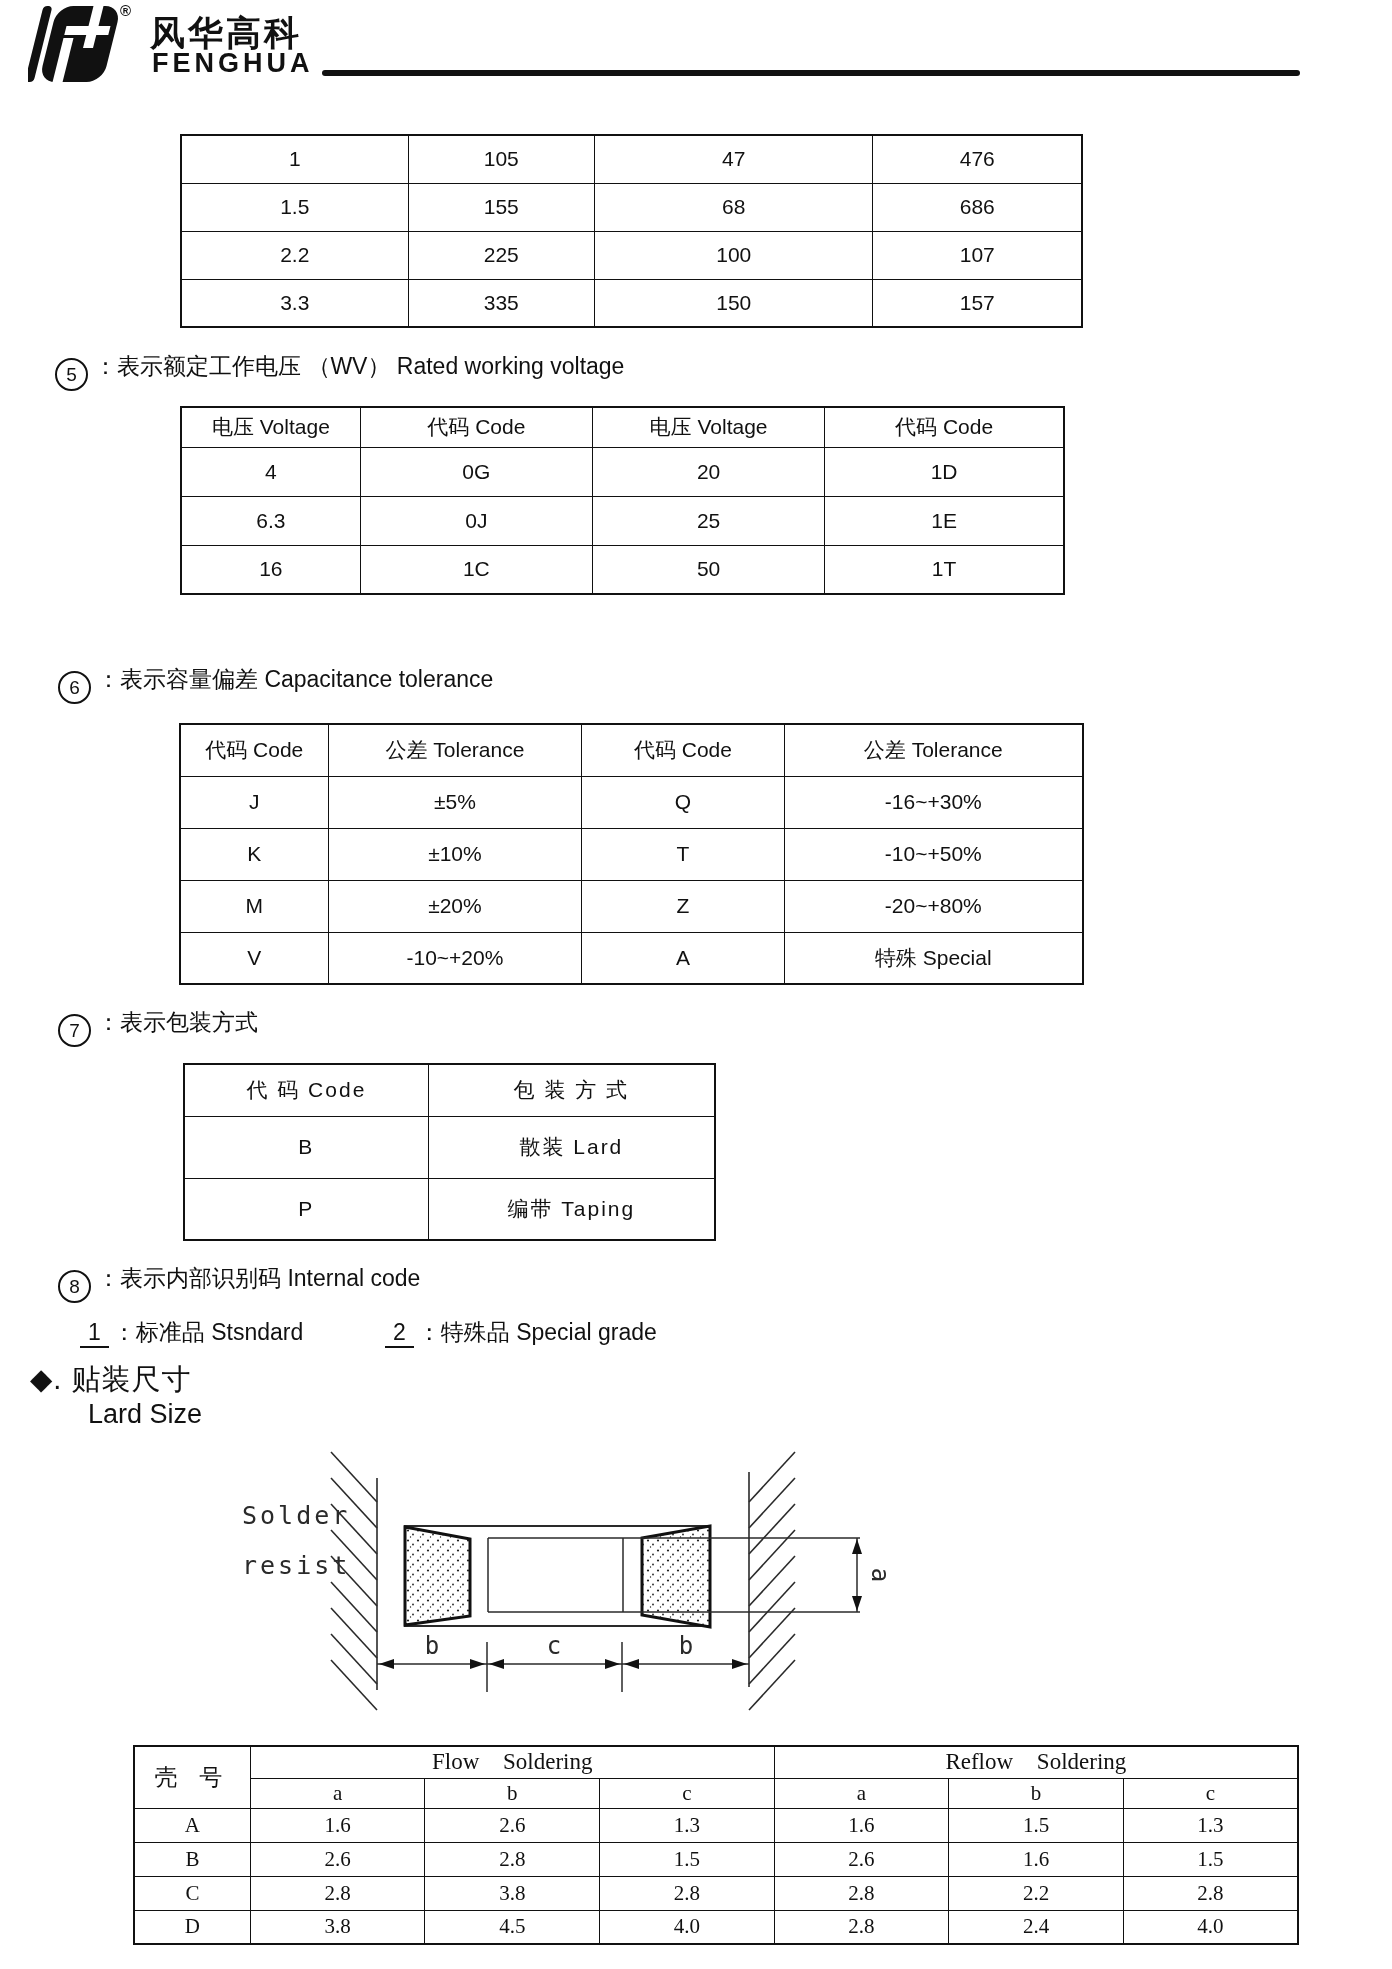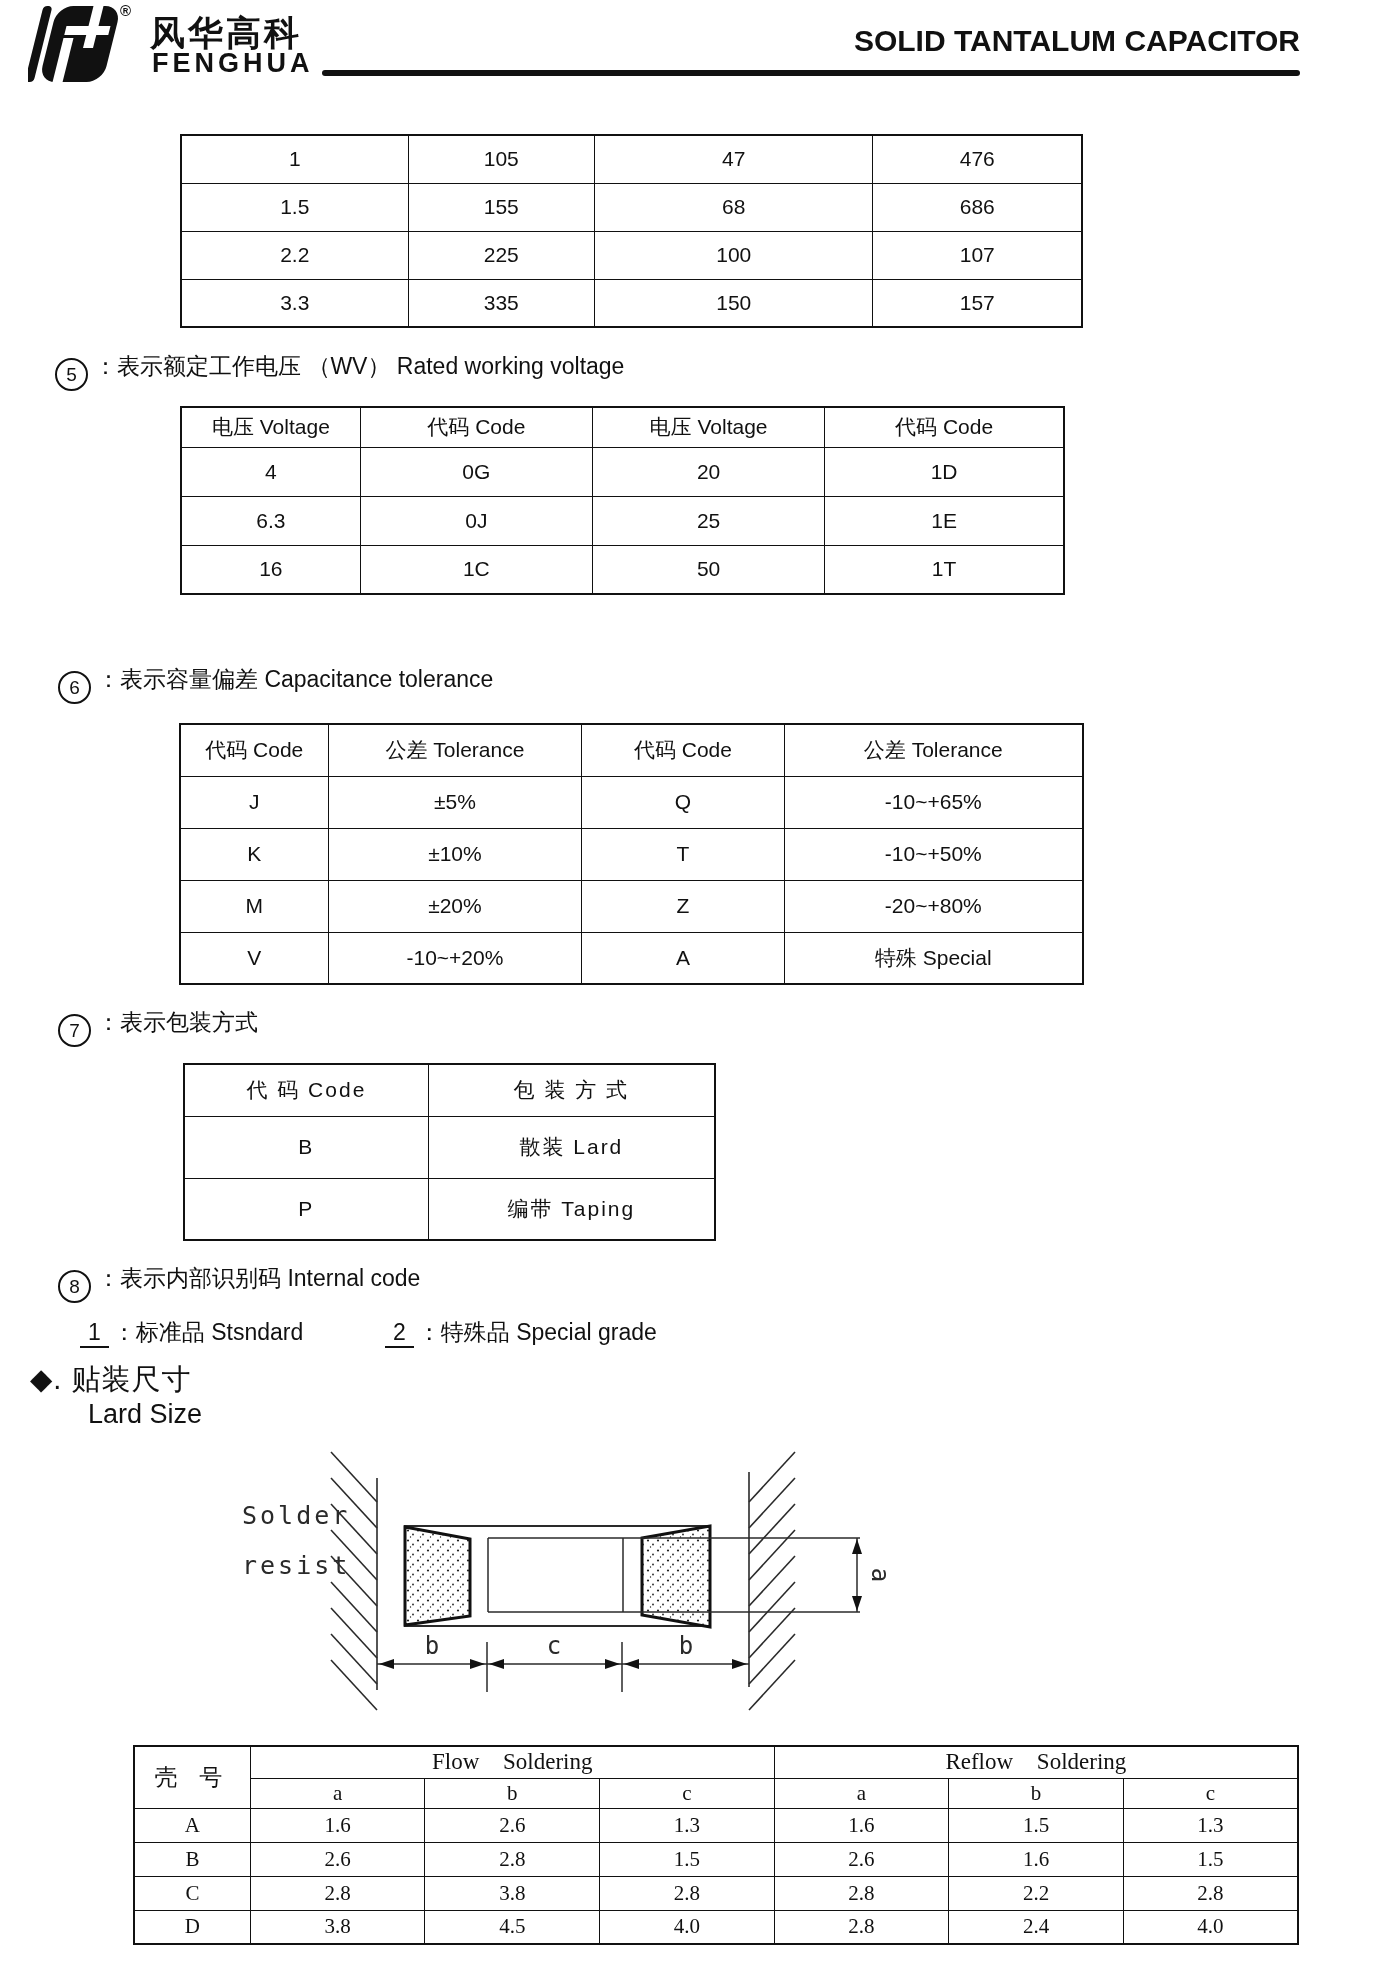--- a/index.html
+++ b/index.html
@@ -76,21 +76,20 @@
         <rect x="16" y="2" width="64" height="76" rx="16" fill="#111"></rect>
         <rect x="30" y="34" width="10" height="44" fill="#fff"></rect>
         <rect x="52" y="2" width="10" height="42" fill="#fff"></rect>
         <rect x="30" y="22" width="44" height="9" fill="#fff"></rect>
       </g>
     </svg>
   </div>
   <div class="abs reg-mark">®</div>
   <div class="abs brand-cn">风华高科</div>
   <div class="abs brand-en">FENGHUA</div>
-  <div class="abs doc-title">SOLID TANTALUM CAPACITOR</div>
   <div class="abs header-rule"></div>
 
   <table class="t t-cap abs">
     <colgroup>
         <col style="width:25.2%">
         <col style="width:20.7%">
         <col style="width:30.9%">
         <col style="width:23.2%">
       </colgroup>
     <tbody>
@@ -175,21 +174,21 @@
         <tr>
       <td>代码 Code</td>
       <td>公差 Tolerance</td>
       <td>代码 Code</td>
       <td>公差 Tolerance</td>
     </tr>
     <tr>
       <td>J</td>
       <td>±5%</td>
       <td>Q</td>
-      <td>-10~+65%</td>
+      <td>-16~+30%</td>
     </tr>
     <tr>
       <td>K</td>
       <td>±10%</td>
       <td>T</td>
       <td>-10~+50%</td>
     </tr>
     <tr>
       <td>M</td>
       <td>±20%</td>

